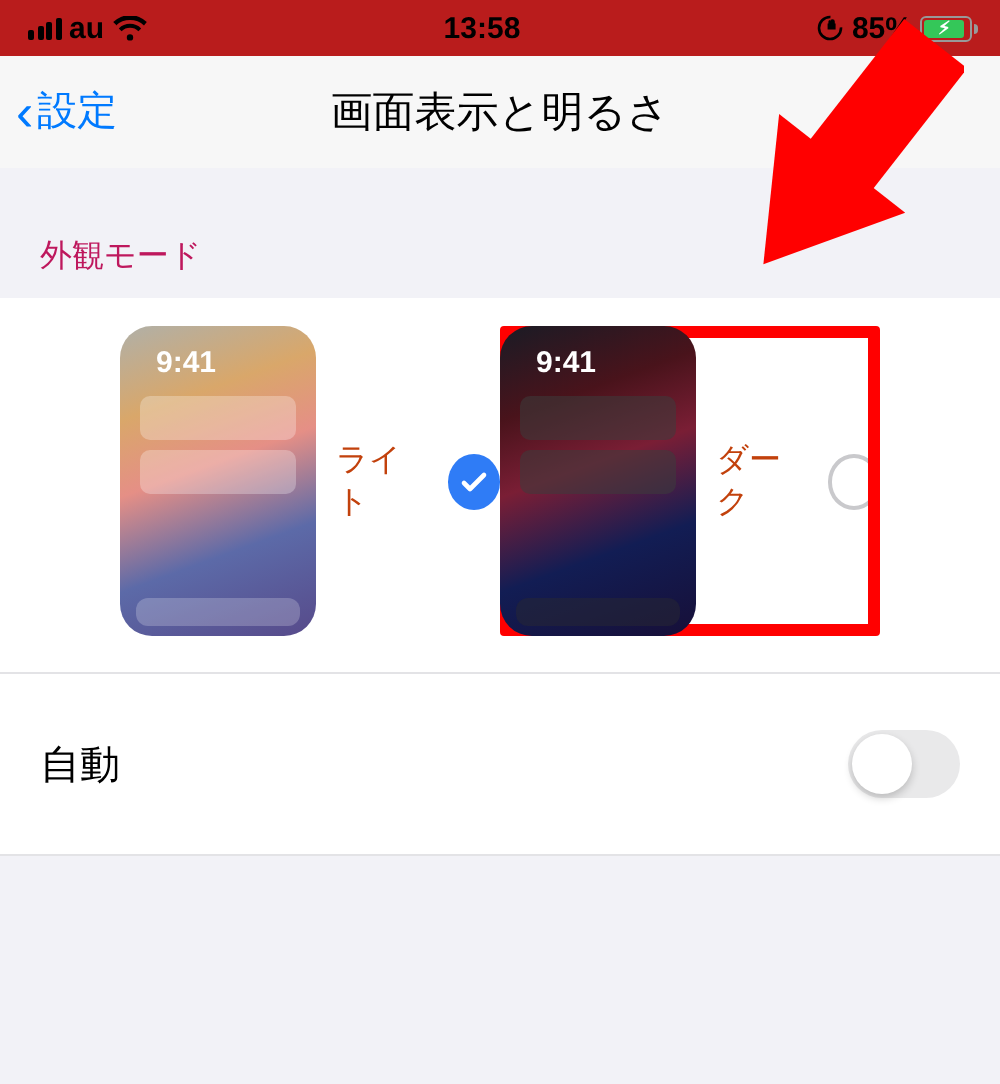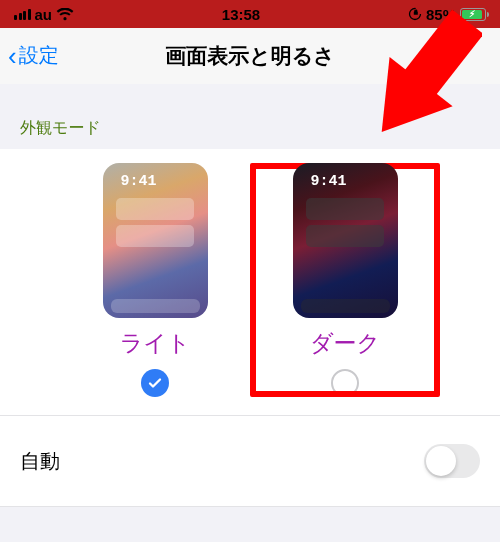--- a/index.html
+++ b/index.html
@@ -15,41 +15,41 @@
   .lock-rot svg { display:block; }
   .battery { width: 26px; height: 13px; border: 1.5px solid #999; border-radius: 3px; position: relative; }
   .battery::after { content:""; position:absolute; right:-4px; top:3px; width:2px; height:5px; background:#999; border-radius:0 2px 2px 0; }
   .battery-fill { position:absolute; left:1px; top:1px; bottom:1px; width:85%; background:#34c759; border-radius:1.5px; display:flex; align-items:center; justify-content:center; }
   .bolt { color:#fff; font-size:9px; line-height:1; }
 
   
   .nav { height: 56px; display:flex; align-items:center; position:relative; background:#f7f7f7; border-bottom:1px solid rgba(0,0,0,0); }
   .back { display:flex; align-items:center; gap:2px; color:#007aff; font-size:20px; padding-left:8px; }
   .chevron { font-size:26px; line-height:1; }
-  .title { position:absolute; left:50%; transform:translateX(-50%); font-size:21px; font-weight:700; }
+  .title { position:absolute; left:50%; transform:translateX(-50%); font-size:21px; font-weight:400; }
 
   
-  .section-header { font-size:16px; color:#4d7c0f; padding: 34px 20px 10px; }
+  .section-header { font-size:16px; color:#be185d; padding: 34px 20px 10px; }
 
   
   .appearance { background:#fff; padding: 14px 0 18px; display:flex; justify-content:center; gap: 0; }
-  .mode { width: 190px; display:flex; flex-direction:column; align-items:center; gap:10px; position:relative;font-family:Liberation Mono, monospace; }
+  .mode { width: 190px; display:flex; flex-direction:row; align-items:center; gap:10px; position:relative; }
   .mode.highlight { outline: 6px solid #ff0000; outline-offset:-6px; border-radius:2px; }
   .phone { width: 105px; height: 155px; border-radius: 16px; overflow:hidden; position:relative; display:flex; flex-direction:column; align-items:center; }
   .phone-light { background: linear-gradient(160deg,#b0b0a8 0%,#d9a76a 25%,#e58f86 45%,#5c6aa8 70%,#574a8a 100%); }
   .phone-dark  { background: linear-gradient(160deg,#1a1b25 0%,#49131b 25%,#7a1e35 45%,#121d54 70%,#170f38 100%); }
   .phone-time { color:#fff; font-size:15px; font-weight:600; margin-top:10px; align-self:flex-start; margin-left:18px; }
   .widget { width:78px; height:22px; border-radius:5px; margin-top:8px; }
   .widget + .widget { margin-top:5px; }
   .phone-light .widget { background: rgba(255,255,255,0.28); }
   .phone-dark  .widget { background: rgba(60,60,60,0.55); }
   .dock { position:absolute; bottom:5px; left:8px; right:8px; height:14px; border-radius:6px; }
   .phone-light .dock { background: rgba(255,255,255,0.22); }
   .phone-dark  .dock { background: rgba(40,40,50,0.5); }
-  .mode-label { font-size:23px; color:#a21caf; }
+  .mode-label { font-size:16px; color:#c2410c; }
   .check { width:28px; height:28px; border-radius:50%; display:flex; align-items:center; justify-content:center; }
   .check.selected { background:#2f7cf6; }
   .check.unselected { border:2px solid #c9c9cc; }
   .check.selected svg { display:block; }
 
   
   .row { background:#fff; border-top:1px solid #e3e3e6; border-bottom:1px solid #e3e3e6; padding: 28px 20px; display:flex; align-items:center; justify-content:space-between; margin-top:0; }
   .row-label { font-size:20px; }
   .switch { width:56px; height:34px; background:#e9e9ea; border-radius:17px; position:relative; }
   .knob { position:absolute; top:2px; left:2px; width:30px; height:30px; background:#fff; border-radius:50%; box-shadow:0 2px 4px rgba(0,0,0,0.2); }

